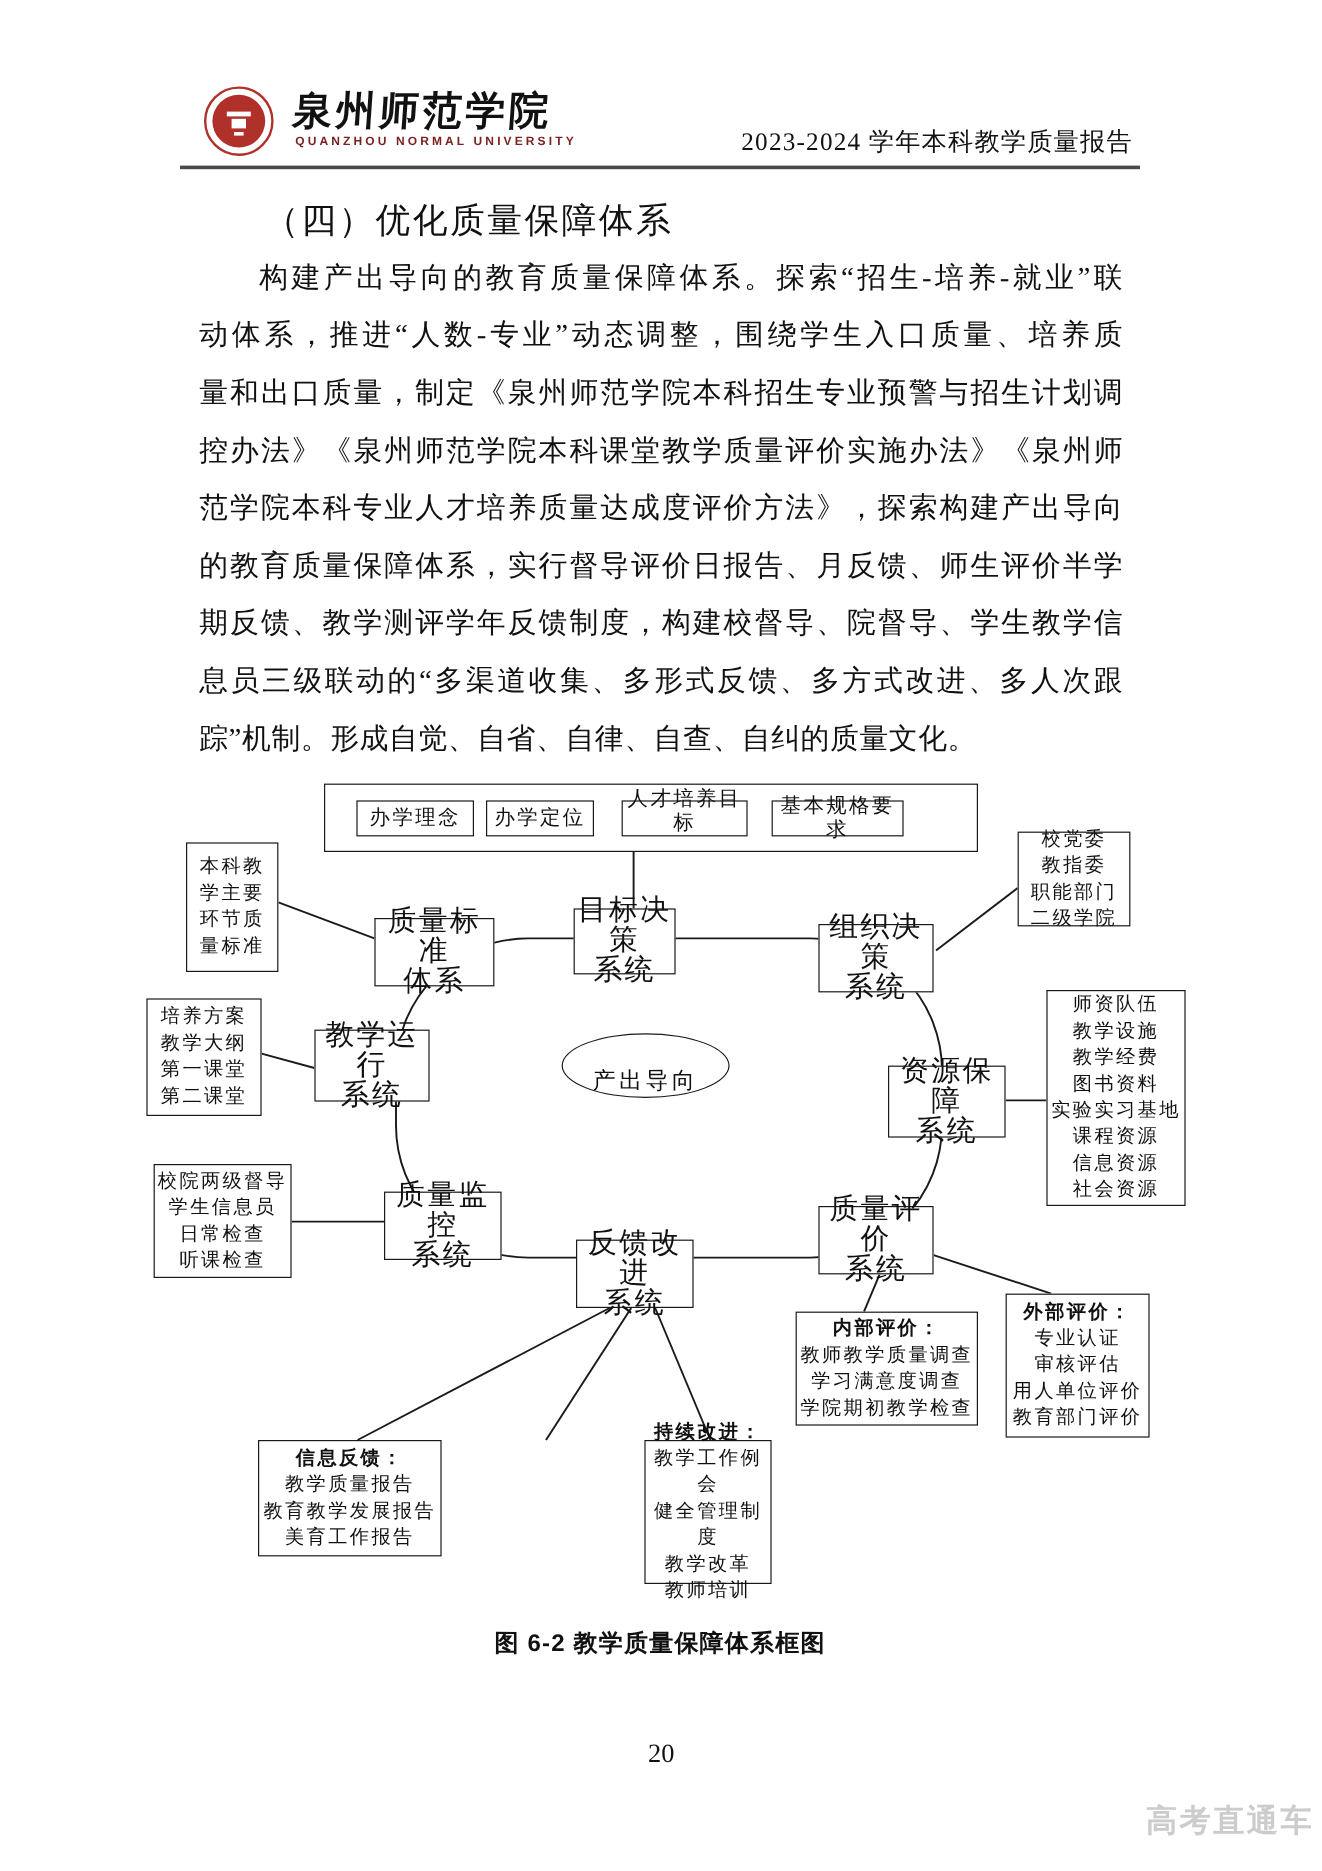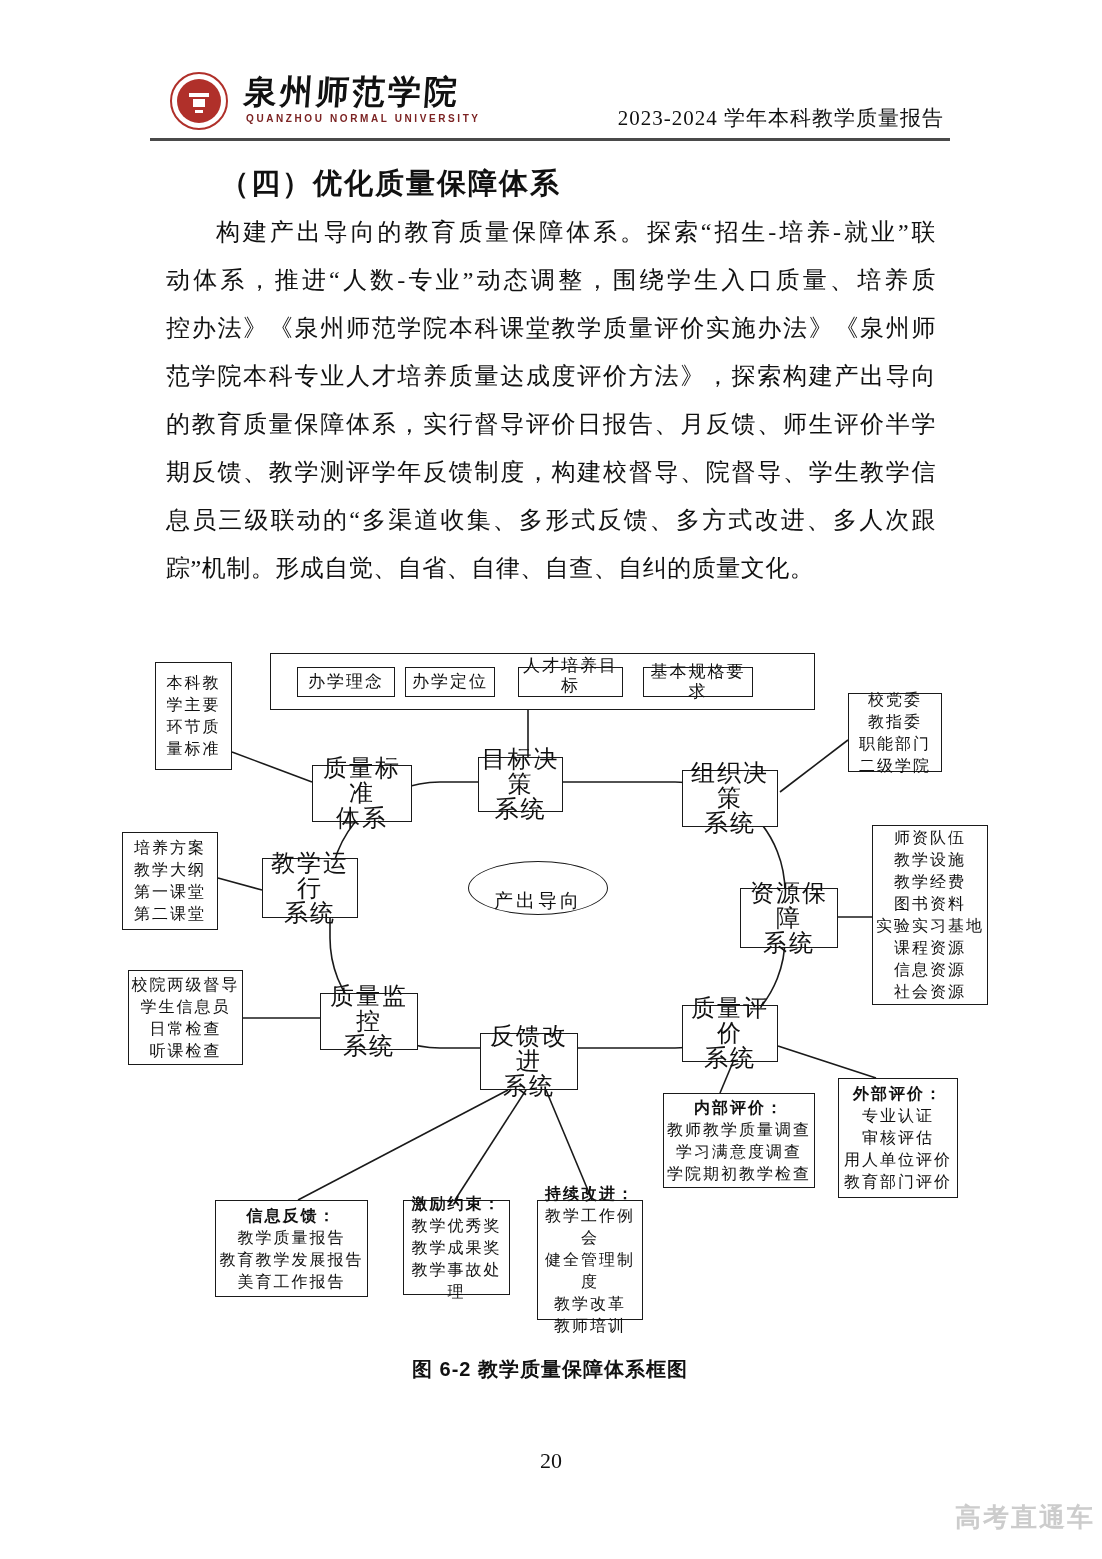--- a/index.html
+++ b/index.html
@@ -18,21 +18,21 @@
   .seal-b2 { left:16px; top:20px; width:12px; height:8px; }
   .seal-b3 { left:18px; top:31px; width:8px; height:3px; }
   .univ-name { position:absolute; left:244px; top:70px; font-size:33px; font-weight:bold;
           letter-spacing:3px; transform:skewX(-4deg); }
   .univ-en { position:absolute; left:246px; top:113px; font-size:10px; font-weight:bold;
           letter-spacing:2.6px; color:#7b2222; font-family:"Liberation Sans",sans-serif; }
   .report-title { position:absolute; right:158px; top:104px; font-size:21px; letter-spacing:1px; }
   .header-rule { position:absolute; left:150px; top:138px; width:800px; height:3px; background:#4a4a4a; }
 
   
-  .section-heading { position:absolute; left:220px; top:164px; font-size:29px; font-weight:bold;
+  .section-heading { position:absolute; left:220px; top:164px; font-size:29px; font-weight:normal;
           letter-spacing:2px; font-family:"Liberation Sans",sans-serif; }
   .paragraph { position:absolute; left:166px; top:208px; width:770px; }
   .body-line { height:48px; line-height:48px; font-size:24px;
           text-align:justify; text-align-last:justify; letter-spacing:0.5px; }
   .body-line.first { text-indent:50px; }
   .body-line.last { text-align-last:left; }
 
   
   .diagram-svg { position:absolute; left:0; top:0; width:1102px; height:1559px; pointer-events:none; }
   .diagram-svg line, .diagram-svg rect { stroke:#1a1a1a; stroke-width:1.6; fill:none; }
@@ -70,20 +70,21 @@
   </div>
   <div class="univ-name">泉州师范学院</div>
   <div class="univ-en">QUANZHOU NORMAL UNIVERSITY</div>
   <div class="report-title">2023-2024 学年本科教学质量报告</div>
   <div class="header-rule"></div>
 
   <div class="section-heading">（四）优化质量保障体系</div>
   <div class="paragraph">
       <div class="body-line first">构建产出导向的教育质量保障体系。探索“招生-培养-就业”联</div>
       <div class="body-line">动体系，推进“人数-专业”动态调整，围绕学生入口质量、培养质</div>
+      <div class="body-line">量和出口质量，制定《泉州师范学院本科招生专业预警与招生计划调</div>
       <div class="body-line">控办法》《泉州师范学院本科课堂教学质量评价实施办法》《泉州师</div>
       <div class="body-line">范学院本科专业人才培养质量达成度评价方法》，探索构建产出导向</div>
       <div class="body-line">的教育质量保障体系，实行督导评价日报告、月反馈、师生评价半学</div>
       <div class="body-line">期反馈、教学测评学年反馈制度，构建校督导、院督导、学生教学信</div>
       <div class="body-line">息员三级联动的“多渠道收集、多形式反馈、多方式改进、多人次跟</div>
       <div class="body-line last">踪”机制。形成自觉、自省、自律、自查、自纠的质量文化。</div>
     </div>
 
   <svg class="diagram-svg" width="1102" height="1559" viewBox="0 0 1102 1559" xmlns="http://www.w3.org/2000/svg">
       <rect x="330" y="782" width="455" height="266" rx="110" ry="110"></rect>
@@ -141,21 +142,21 @@
         <div class="node-body">反馈改进
 系统</div>
       </div>
       <div class="node system" style="left: 682px; top: 1005px; width: 96px; height: 57px;">
         <div class="node-body">质量评价
 系统</div>
       </div>
       <div class="node ellipse" style="left: 468px; top: 861px; width: 140px; height: 54px; justify-content: flex-end;">
         <div class="node-body">产出导向</div>
       </div>
-      <div class="node list" style="left: 155px; top: 662px; width: 77px; height: 108px;">
+      <div class="node list" style="left: 155px; top: 702px; width: 77px; height: 108px;">
         <div class="node-body">本科教
 学主要
 环节质
 量标准</div>
       </div>
       <div class="node list" style="left: 848px; top: 693px; width: 94px; height: 79px;">
         <div class="node-body">校党委
 教指委
 职能部门
 二级学院</div>
@@ -194,26 +195,20 @@
 教育教学发展报告
 美育工作报告</div>
       </div>
       <div class="node eval" style="left: 838px; top: 1078px; width: 120px; height: 120px;">
         <div class="node-title">外部评价：</div>
         <div class="node-body">专业认证
 审核评估
 用人单位评价
 教育部门评价</div>
       </div>
-      <div class="node eval" style="left: 403px; top: 1200px; width: 107px; height: 95px;">
-        <div class="node-title">激励约束：</div>
-        <div class="node-body">教学优秀奖
-教学成果奖
-教学事故处理</div>
-      </div>
       <div class="node eval" style="left: 537px; top: 1200px; width: 106px; height: 120px;">
         <div class="node-title">持续改进：</div>
         <div class="node-body">教学工作例会
 健全管理制度
 教学改革
 教师培训</div>
       </div>
     </div>
 
   <div class="figure-caption">图 6-2 教学质量保障体系框图</div>

